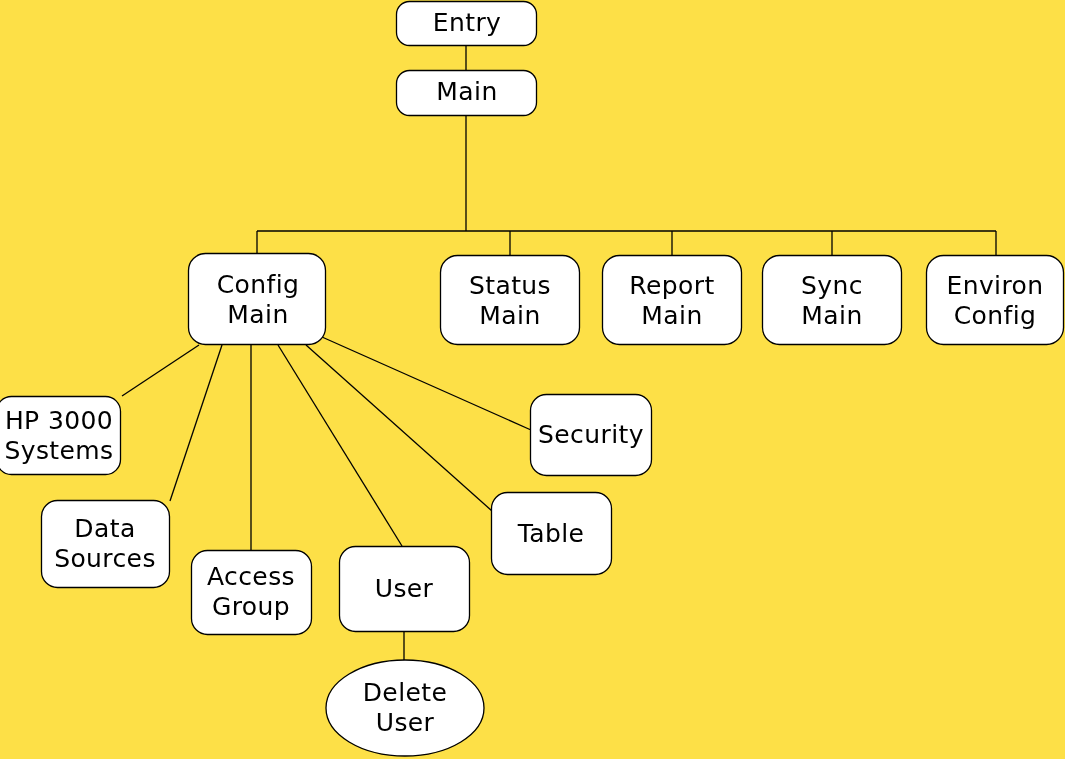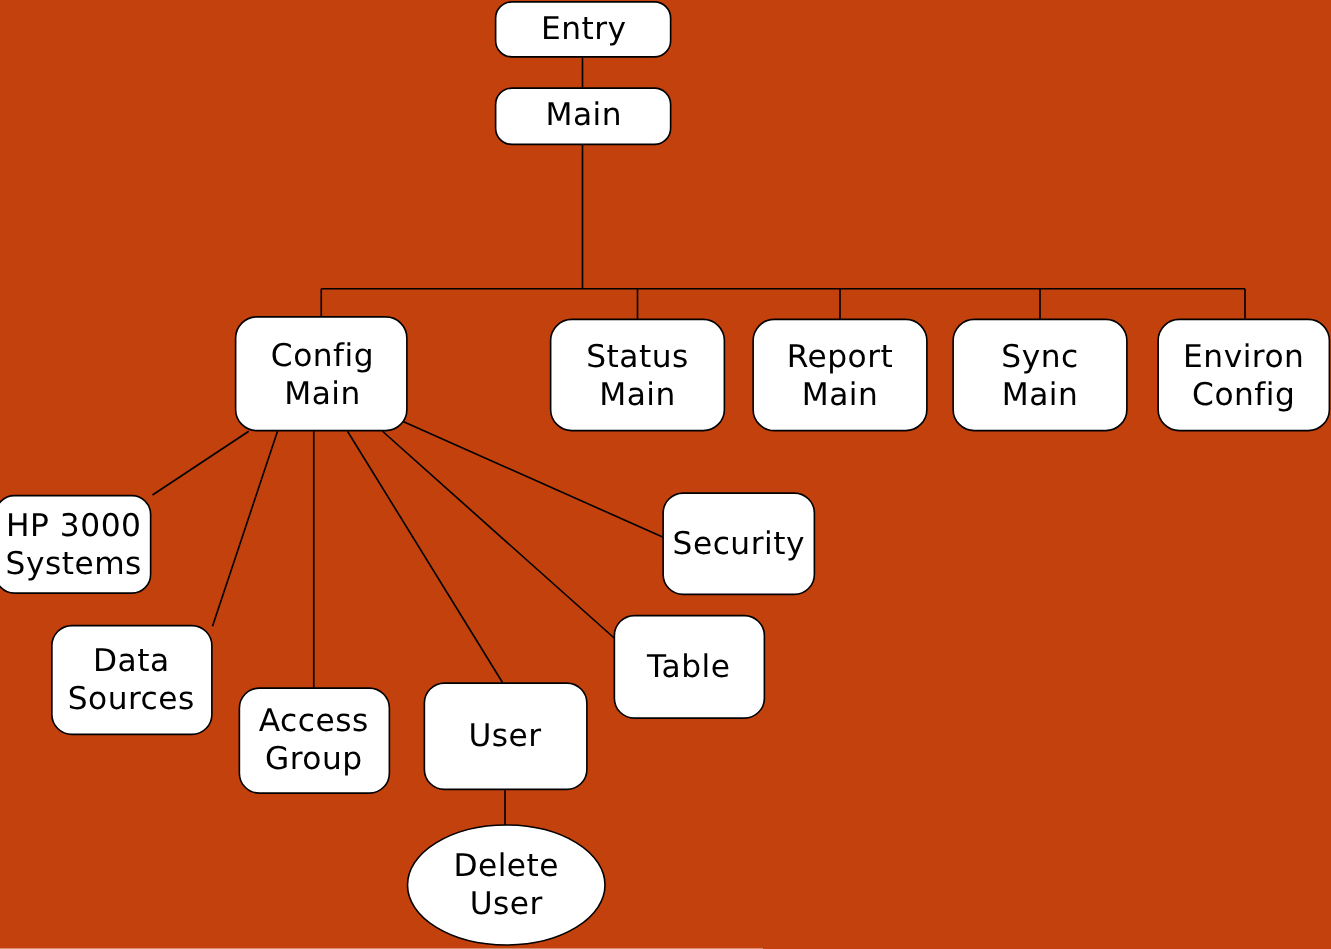--- a/index.html
+++ b/index.html
@@ -10,21 +10,21 @@
   body {
     width: 1065px;
     height: 759px;
     font-family: "DejaVu Sans", sans-serif;
   }
   #diagram-root {
     position: relative;
     width: 1065px;
     height: 759px;
     overflow: hidden;
-    background: #c2410c;
+    background: #fde047;
   }
   #diagram-svg {
     position: absolute;
     top: 0;
     left: 0;
     width: 1065px;
     height: 759px;
   }
   .node-shape {
     fill: #ffffff;

